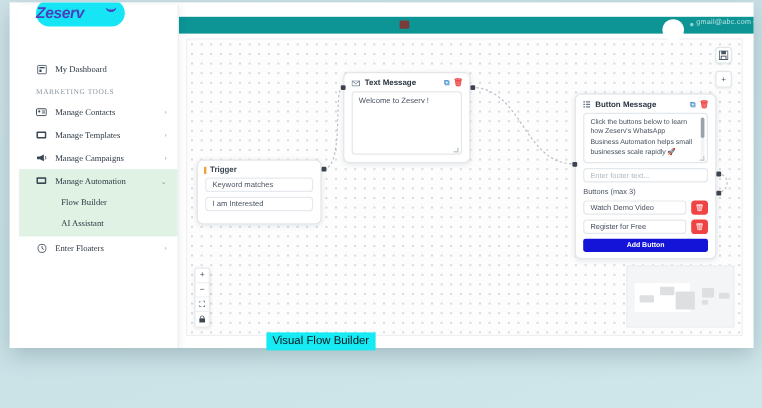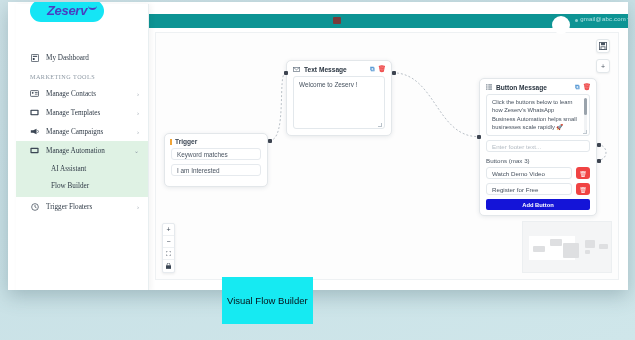--- a/index.html
+++ b/index.html
@@ -61,21 +61,21 @@
     width: 133px; height: 288px;
     background: #ffffff;
     border-right: 1px solid #e8eef0;
     z-index: 8;
     box-shadow: 2px 0 6px rgba(0,0,0,.05);
   }
   #logo {
     position: absolute; left: 14px; top: -4px;
     width: 74px; height: 22px;
     background: #15e5f5; border-radius: 11px;
-    display: flex; align-items: center; justify-content: center;
+    display: flex; align-items: center; 
   }
   #logo .logo-text {
     font-size: 13px; font-weight: bold; font-style: italic;
     color: #4a3fc0; letter-spacing: -.3px;
     transform: translateY(-1px);
   }
   #logo .logo-swoosh {
     position: absolute; right: 7px; top: 5px;
     width: 9px; height: 5px;
     border-bottom: 2px solid #4a3fc0;
@@ -270,21 +270,21 @@
   #minimap .mm-view {
     position: absolute; left: 6px; top: 14px; width: 46px; height: 24px;
     background: #ffffff;
   }
   #minimap .mmn { position: absolute; background: #dedfe1; border-radius: 1px; }
 
   
   #caption {
     position: absolute; left: 222px; top: 277px;
     background: #16eaf2; color: #07121a;
-    font-size: 9.5px; padding: 18px 5px;
+    font-size: 9.5px; padding: 2px 5px;
     z-index: 20; white-space: nowrap;
   }
 
   svg.ic { display: block; }
 </style>
 </head>
 <body>
 
 <div id="app-window">
 
@@ -472,37 +472,37 @@
           <span class="ni-ico">
             <svg class="ic" width="9" height="7" viewBox="0 0 11 8">
                 <rect x="0.5" y="0.5" width="10" height="7" rx="1" fill="#3b4654"></rect>
                 <rect x="2" y="2.2" width="7" height="3.6" fill="#dff2e4"></rect>
               </svg>
           </span>
           <span class="ni-label">Manage Automation</span>
           <span class="ni-chev">⌄</span>
         </div>
         <div class="nav-sub">
-          <span>AI Assistant</span>
+          <span>Flow Builder</span>
         </div>
         <div class="nav-sub">
-          <span>Flow Builder</span>
+          <span>AI Assistant</span>
         </div>
         <div class="nav-divider"></div>
       </div>
 
 
       <div class="nav-item">
         <span class="ni-ico">
           <svg class="ic" width="8" height="8" viewBox="0 0 10 10">
               <circle cx="5" cy="5" r="4.2" fill="none" stroke="#3b4654" stroke-width="0.9"></circle>
               <path d="M5,2.5 L5,5 L6.9,6.1" fill="none" stroke="#3b4654" stroke-width="0.9"></path>
             </svg>
         </span>
-        <span class="ni-label">Trigger Floaters</span>
+        <span class="ni-label">Enter Floaters</span>
         <span class="ni-chev">›</span>
       </div>
 
 
     </div>
   </div>
 </div>
 
 <div id="caption">Visual Flow Builder</div>
 

